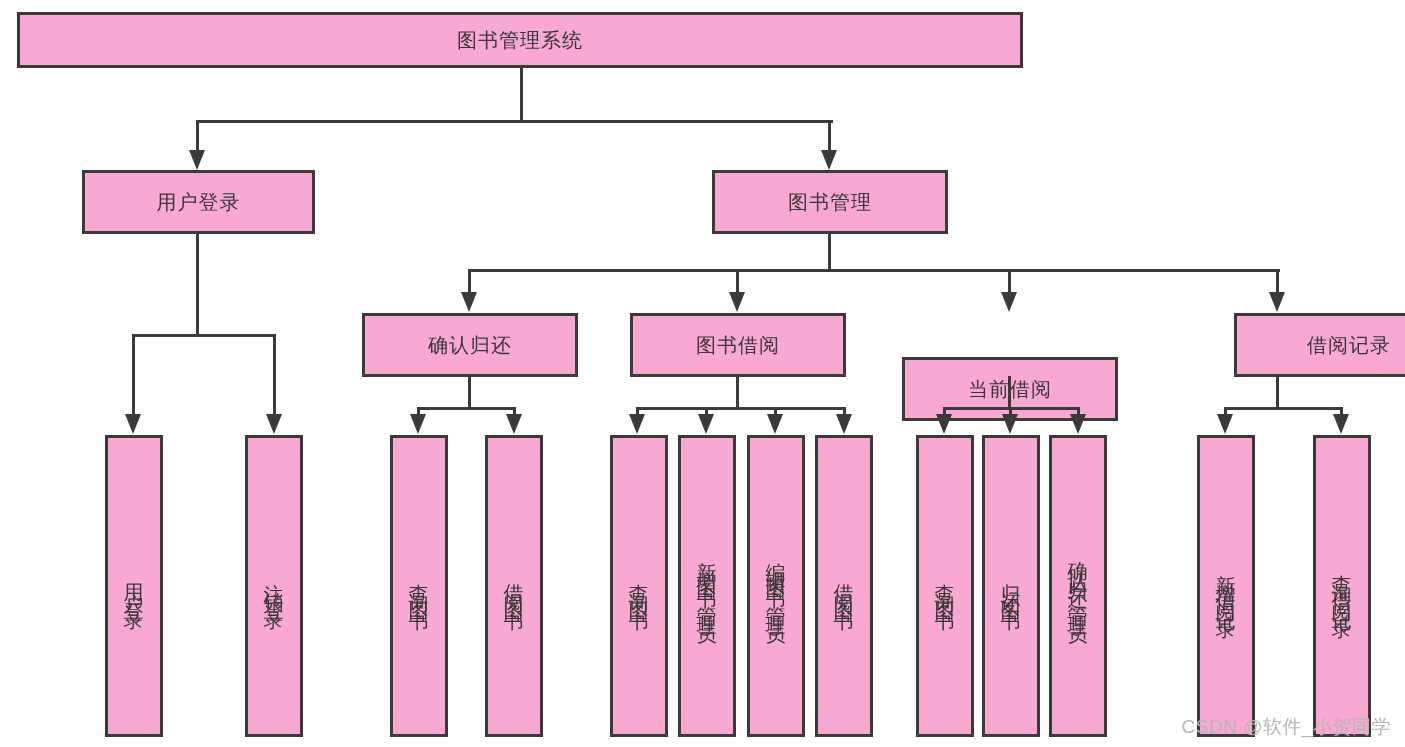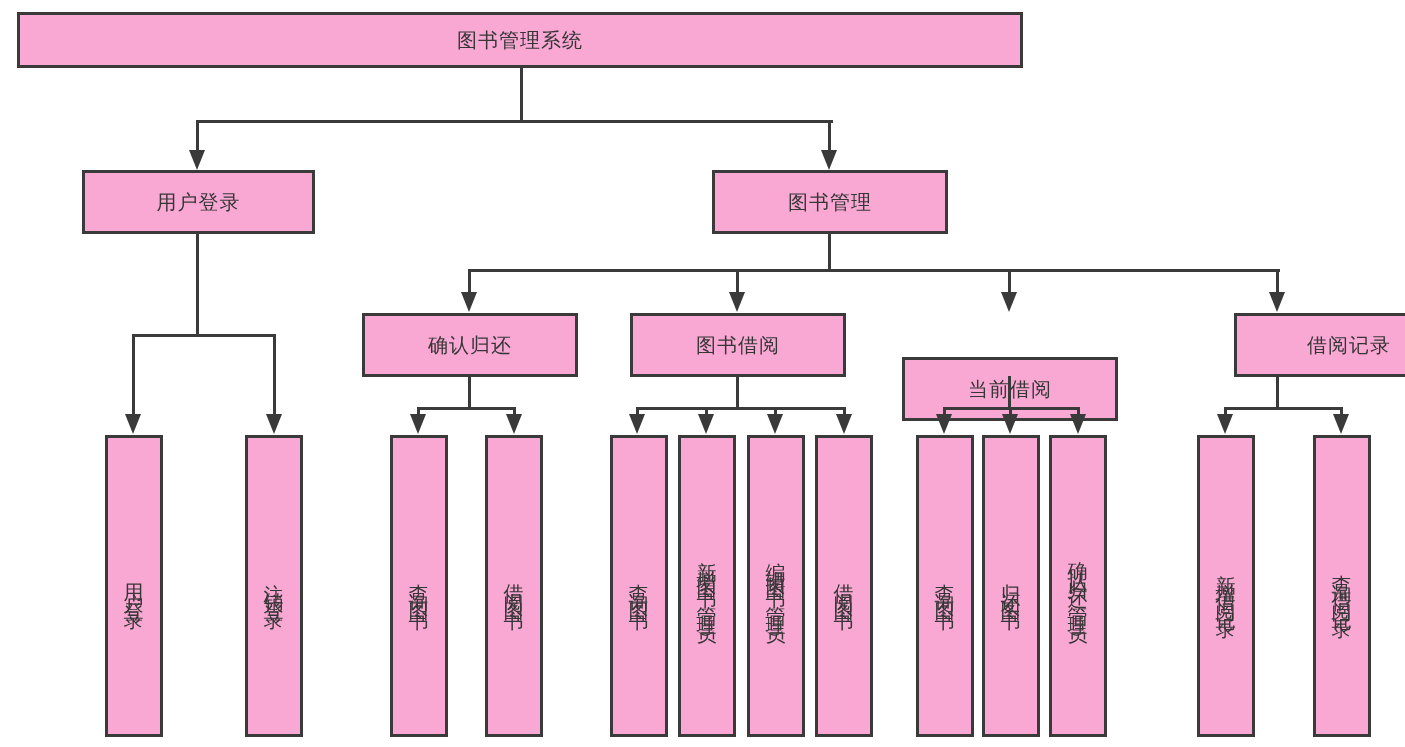--- a/index.html
+++ b/index.html
@@ -172,14 +172,15 @@
   <div class="ln" style="left:1077px;top:407px;width:3px;height:10px;"></div>
   <div class="ah" style="left:1070px;top:414px;"></div>
 
   <div class="ln" style="left:1276px;top:376px;width:3px;height:34px;"></div>
   <div class="ln" style="left:1224px;top:407px;width:119px;height:3px;"></div>
   <div class="ln" style="left:1224px;top:407px;width:3px;height:10px;"></div>
   <div class="ah" style="left:1217px;top:414px;"></div>
   <div class="ln" style="left:1340px;top:407px;width:3px;height:10px;"></div>
   <div class="ah" style="left:1333px;top:414px;"></div>
 
+  <div class="watermark">CSDN @软件_小贺同学</div>
 
 </div>
 
 </body></html>

